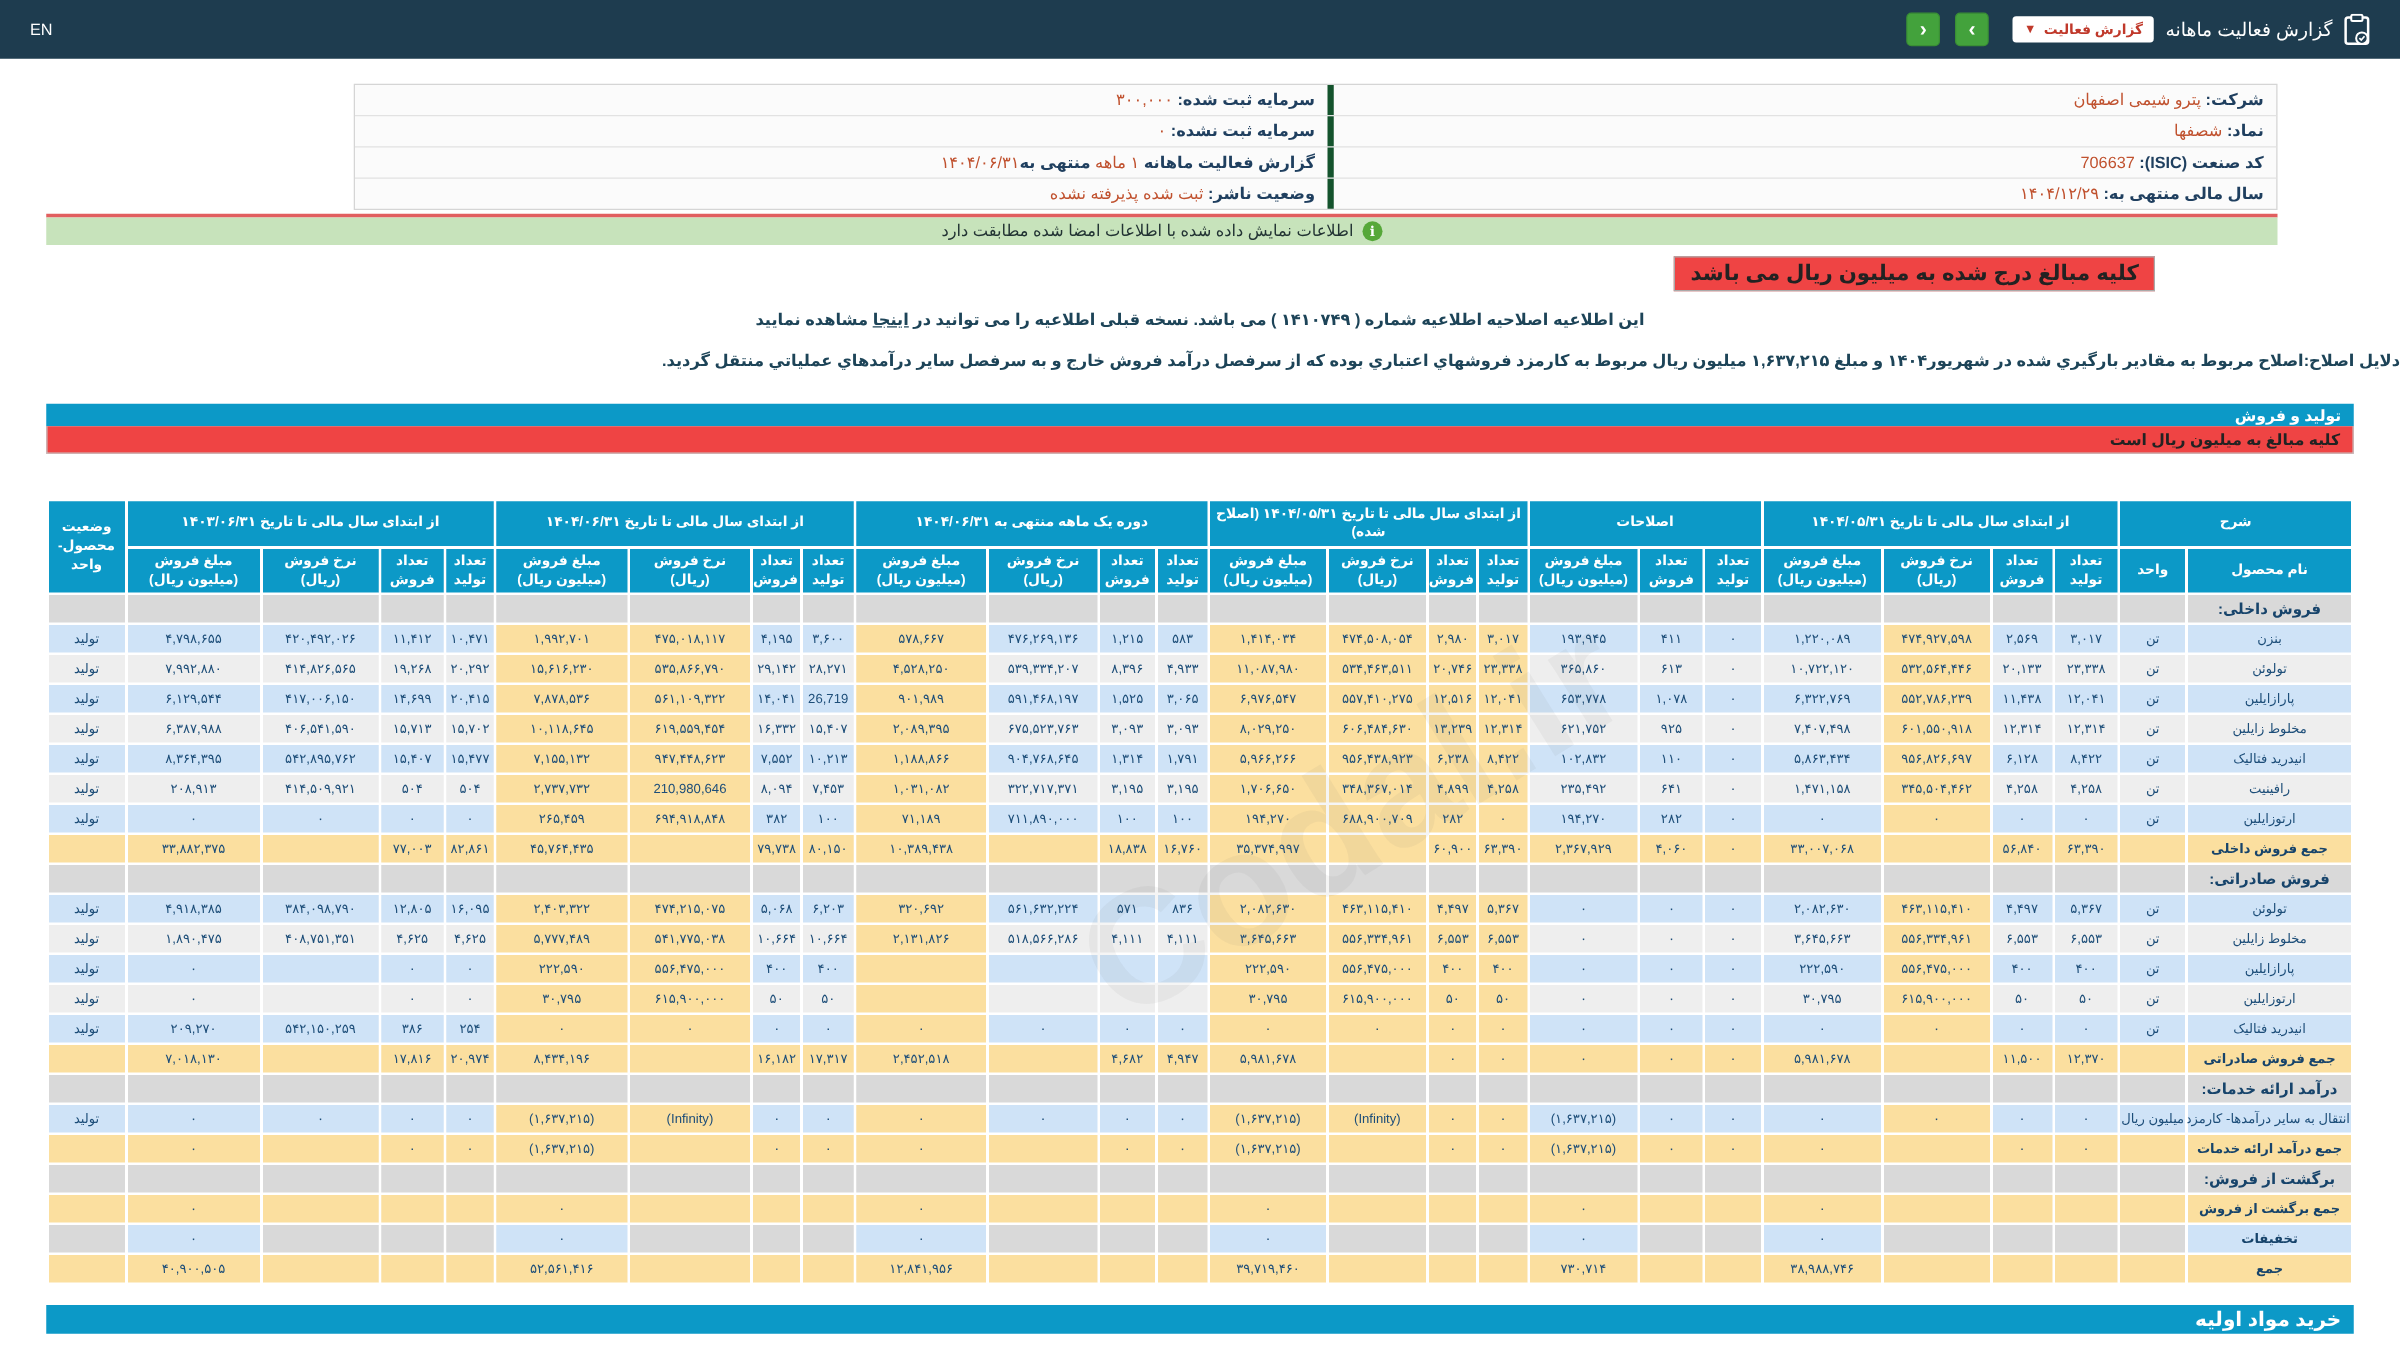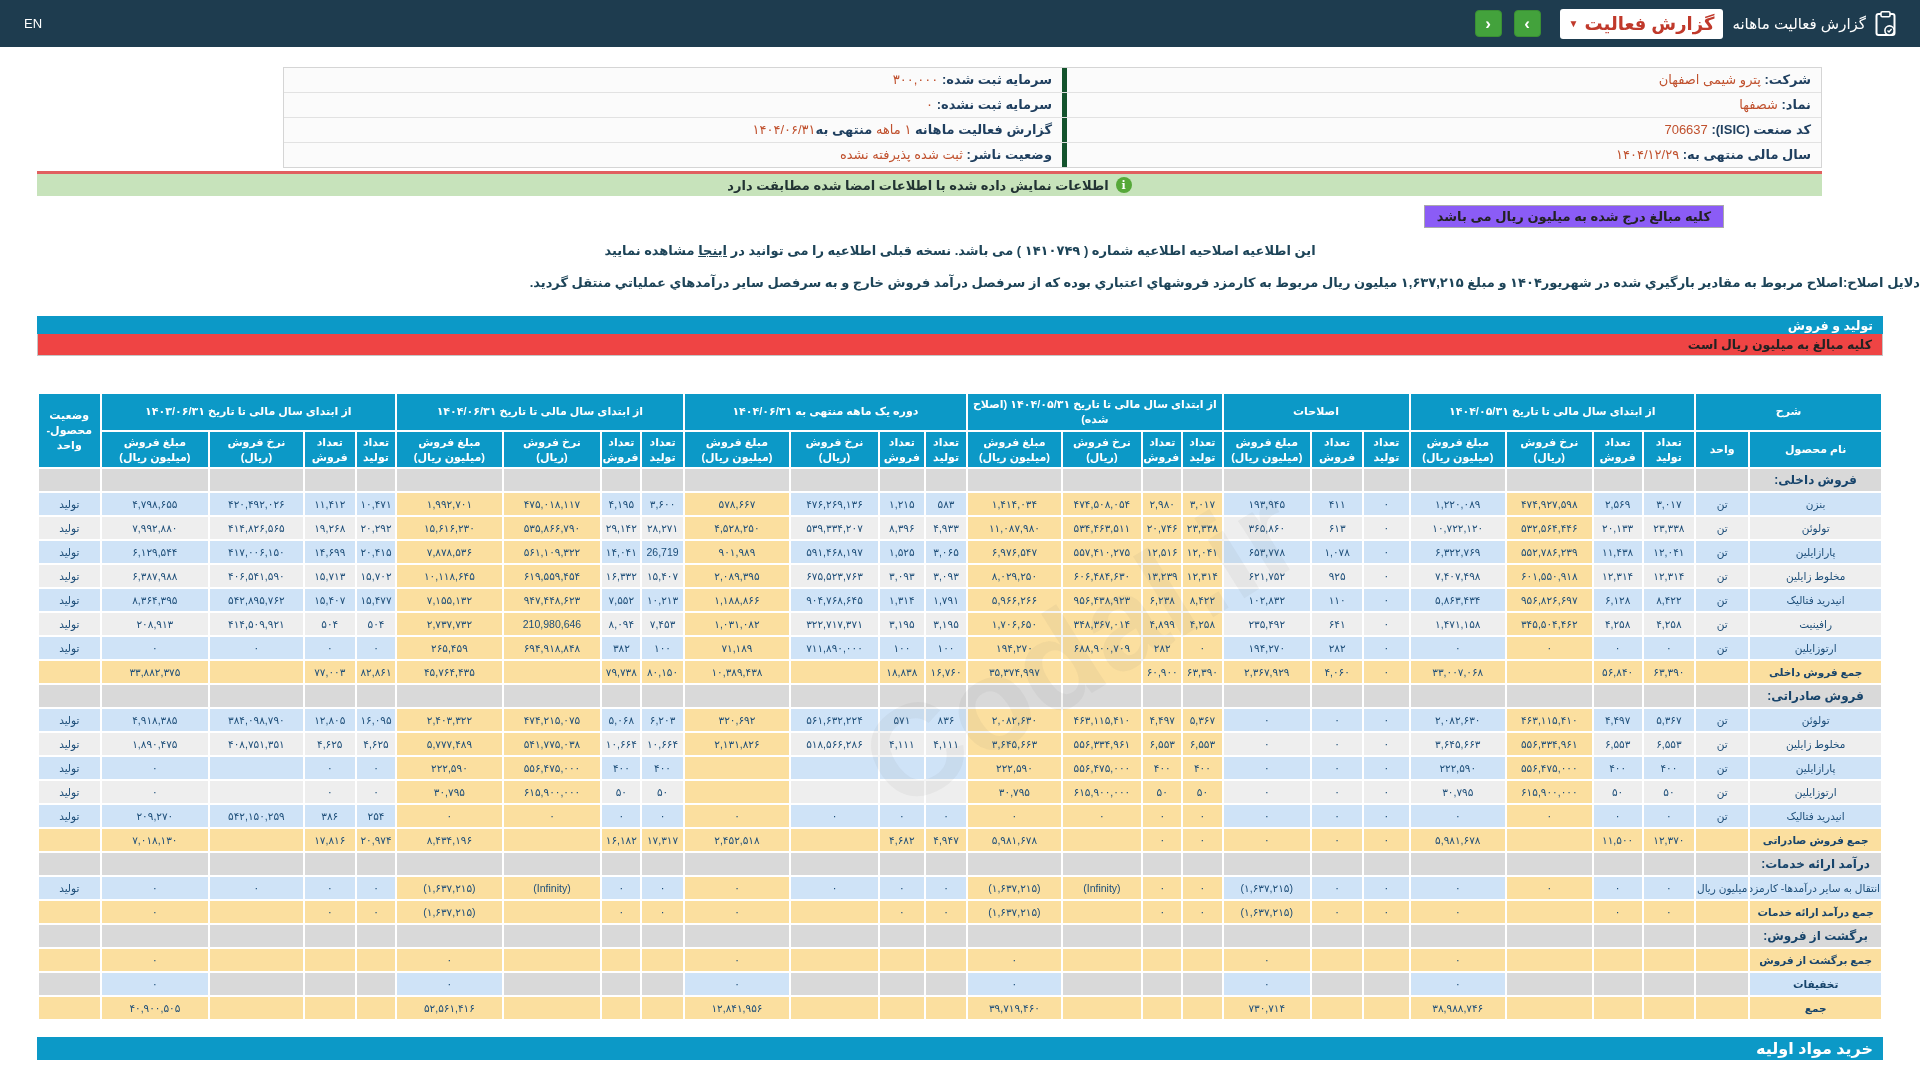--- a/index.html
+++ b/index.html
@@ -3,41 +3,41 @@
 <meta charset="utf-8">
 <style>
   * { margin:0; padding:0; box-sizing:border-box; }
   html,body { width:1920px; height:1080px; background:#fff; font-family:"Liberation Sans","DejaVu Sans",sans-serif; direction:rtl; overflow:hidden; }
 
   
   .topbar { height:47px; background:#1e3c4f; display:flex; align-items:center; justify-content:space-between; padding:0 24px; }
   .tb-right { display:flex; align-items:center; gap:9px; }
   .tb-title { color:#fff; font-size:15px; }
   .tb-pill { background:#fff; border-radius:3px; padding:4px 9px; display:flex; align-items:center; gap:6px; cursor:pointer; }
-  .tb-pill span { color:#c0392b; font-size:18px; font-weight:bold; }
+  .tb-pill span { color:#c0392b; font-size:11px; font-weight:bold; }
   .tb-pill .caret { font-size:10px; }
   .nav-btn { width:27px; height:27px; background:#43a23c; border:1px solid #3a8f34; border-radius:4px; color:#fff; font-size:17px; font-weight:bold; display:flex; align-items:center; justify-content:center; cursor:pointer; margin-right:3px; }
   .tb-en { color:#fff; font-size:13px; cursor:pointer; }
 
   
   .company { margin:20px 98px 0 283px; border:1px solid #d5d5d5; background:#fbfbfb; }
   .c-row { display:grid; grid-template-columns:759px 780px; border-bottom:1px solid #e2e2e2; }
   .c-row:last-child { border-bottom:none; }
   .c-cell { padding:4px 10px 3px; font-size:13px; border-left:5px solid #14532d; min-height:24px; }
   .c-cell:last-child { border-left:none; }
   .c-label { color:#1f3f5f; font-weight:bold; }
   .c-value { color:#c0512e; }
 
   
   .red-line { height:3px; background:#e15f5f; margin:3px 98px 0 37px; }
   .notice { background:#c7e3bb; margin:0 98px 0 37px; height:22px; display:flex; align-items:center; justify-content:center; gap:7px; }
-  .notice-text { font-size:13px; color:#233; font-weight:700; }
+  .notice-text { font-size:13px; color:#233; font-weight:400; }
   .info-icon { width:16px; height:16px; background:#56a839; color:#fff; border-radius:50%; font-size:11px; font-weight:bold; display:flex; align-items:center; justify-content:center; font-family:"DejaVu Serif",serif; }
 
-  .amounts-box { margin:9px 98px 0 0; display:inline-block; border:1px solid #aaa; background:#8b5cf6; padding:3px 12px; font-size:13px; font-weight:bold; color:#222; }
+  .amounts-box { margin:9px 98px 0 0; display:inline-block; border:1px solid #aaa; background:#ef4444; padding:3px 12px; font-size:17px; font-weight:bold; color:#222; }
 
   .para { text-align:center; color:#1d4458; font-size:13px; font-weight:600; margin-top:15px; }
   .para a { color:#1d4458; text-decoration:underline; cursor:pointer; }
   .para2 { margin-top:17px; margin-bottom:4px;text-align:right; }
 
   
   .blue-bar { margin:26px 37px 0; height:18px; background:#0c99c7; color:#fff; font-size:12.5px; font-weight:bold; display:flex; align-items:center; padding:0 10px; }
   .amounts-strip { margin:0 37px; border:1px solid #c5c5c5; border-top:none; background:#ef4444; padding:3px 10px; font-size:12.5px; font-weight:bold; color:#222; }
 
   

